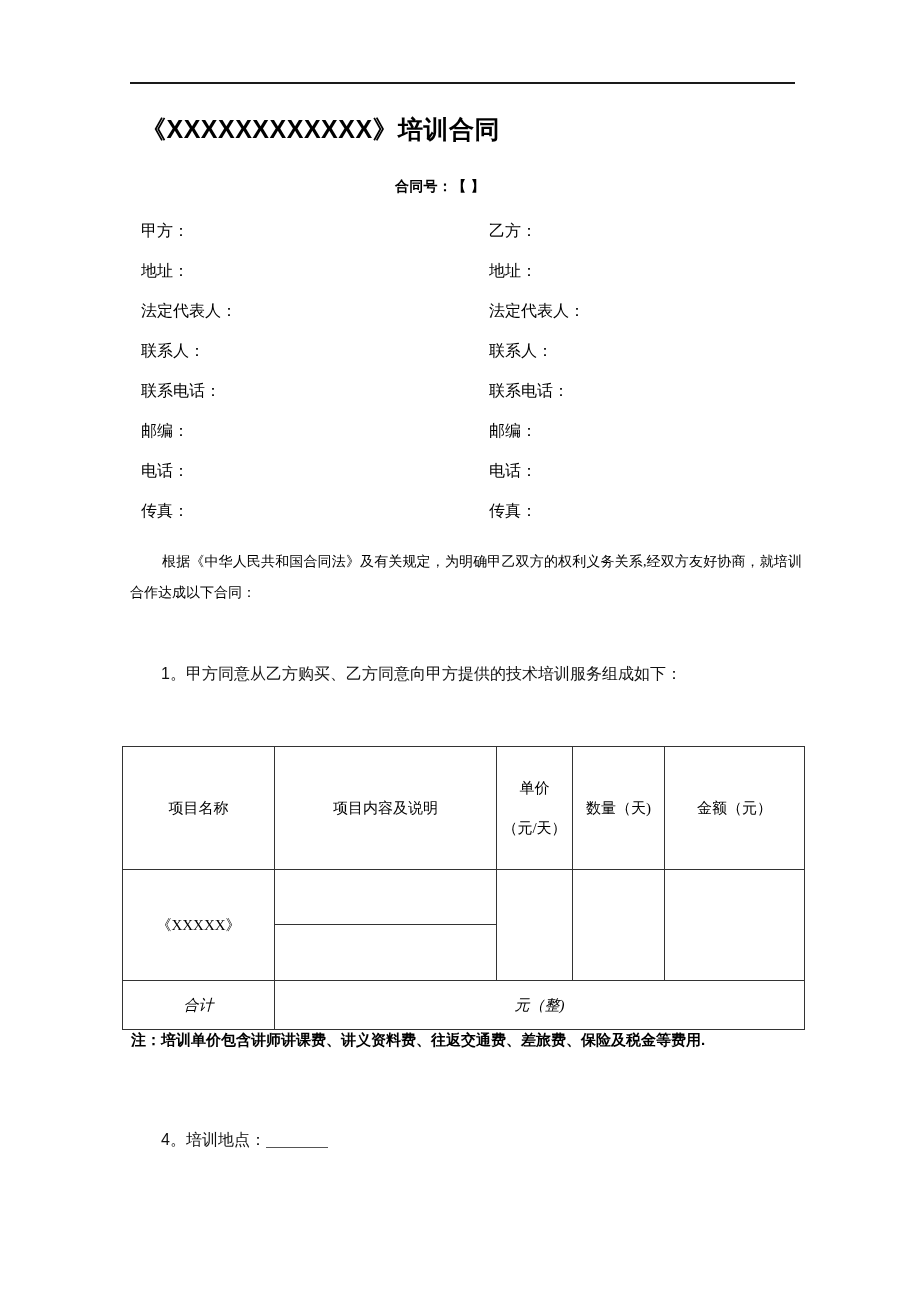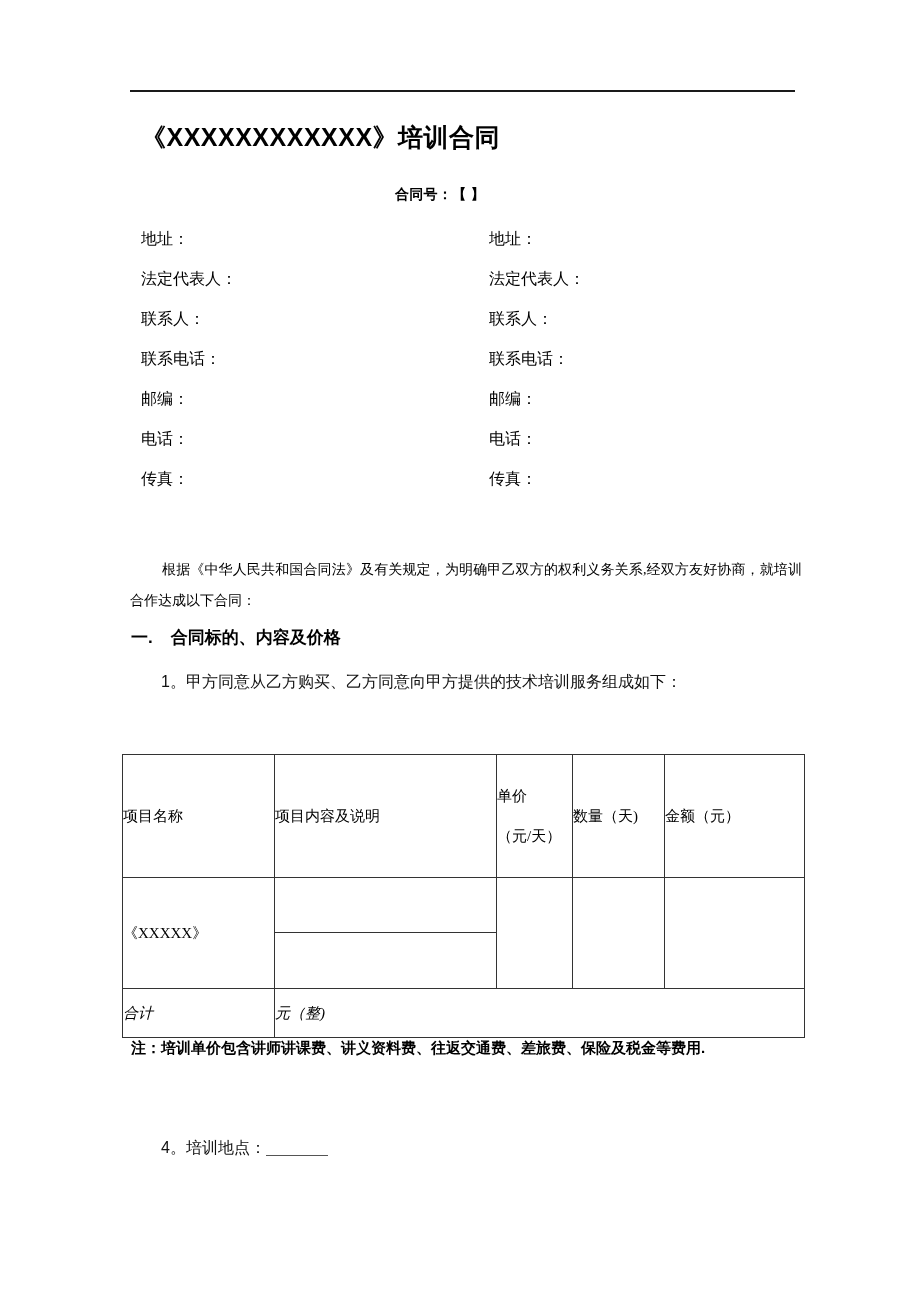--- a/index.html
+++ b/index.html
@@ -11,21 +11,21 @@
     width: 920px;
     height: 1302px;
     position: relative;
     font-family: "Liberation Serif", "DejaVu Serif", serif;
     color: #000000;
     overflow: hidden;
   }
 
   .page {
     position: absolute;
-    left: 0; top: 8px;
+    left: 0; top: 0;
     width: 920px;
     height: 926px;
   }
 
   
   .top-rule {
     position: absolute;
     left: 130px;
     top: 82px;
     width: 665px;
@@ -143,20 +143,21 @@
     left: 122px;
     top: 746px;
     width: 682px;
     border-collapse: collapse;
     table-layout: fixed;
     font-family: "Liberation Serif", "DejaVu Serif", serif;
     font-size: 15px;
   }
   .price-table td {
     border: 1px solid #333333;
+    text-align: center;
     vertical-align: middle;
     padding: 0;
     margin-top: 20px;
   }
   .col-name    { width: 152px; }
   .col-content { width: 222px; }
   .col-price   { width: 76px; }
   .col-qty     { width: 92px; }
   .col-amount  { width: 140px; }
 
@@ -188,20 +189,24 @@
 <div class="page">
 
   <div class="top-rule"></div>
 
   <div class="doc-title">《XXXXXXXXXXXX》培训合同</div>
 
   <div class="contract-no">合同号：【    】</div>
 
   <div class="parties">
 
+    <div class="party-row">
+      <div class="party-cell left">甲方：</div>
+      <div class="party-cell right">乙方：</div>
+    </div>
 
     <div class="party-row">
       <div class="party-cell left">地址：</div>
       <div class="party-cell right">地址：</div>
     </div>
 
     <div class="party-row">
       <div class="party-cell left">法定代表人：</div>
       <div class="party-cell right">法定代表人：</div>
     </div>
@@ -228,23 +233,20 @@
 
     <div class="party-row">
       <div class="party-cell left">传真：</div>
       <div class="party-cell right">传真：</div>
     </div>
 
   </div>
 
   <div class="body-para">根据《中华人民共和国合同法》及有关规定，为明确甲乙双方的权利义务关系,经双方友好协商，就培训合作达成以下合同：</div>
 
-  <div class="section-heading">
-    <span class="num">一.</span><span>合同标的、内容及价格</span>
-  </div>
 
   <div class="item-line" id="item1">1。甲方同意从乙方购买、乙方同意向甲方提供的技术培训服务组成如下：</div>
 
   <table class="price-table">
     <colgroup>
       <col class="col-name">
       <col class="col-content">
       <col class="col-price">
       <col class="col-qty">
       <col class="col-amount">

